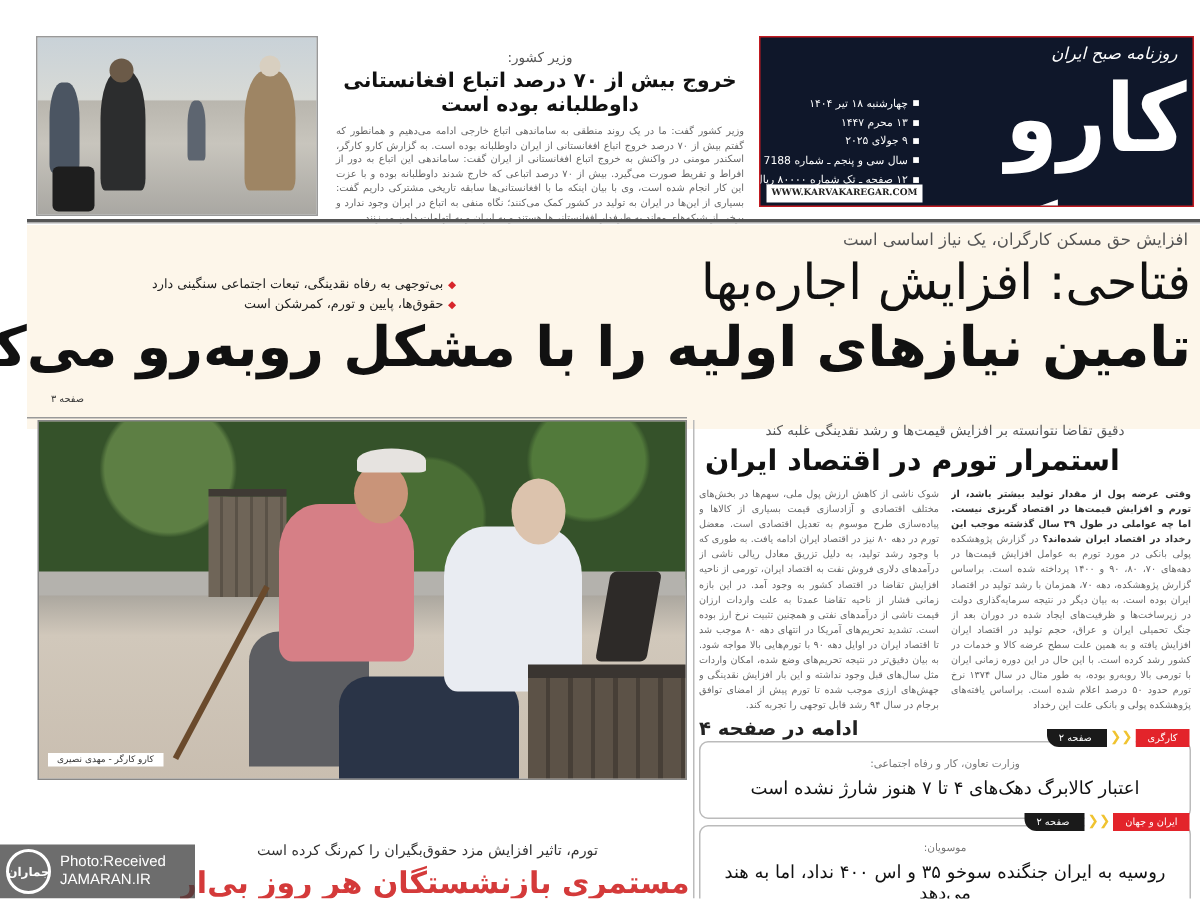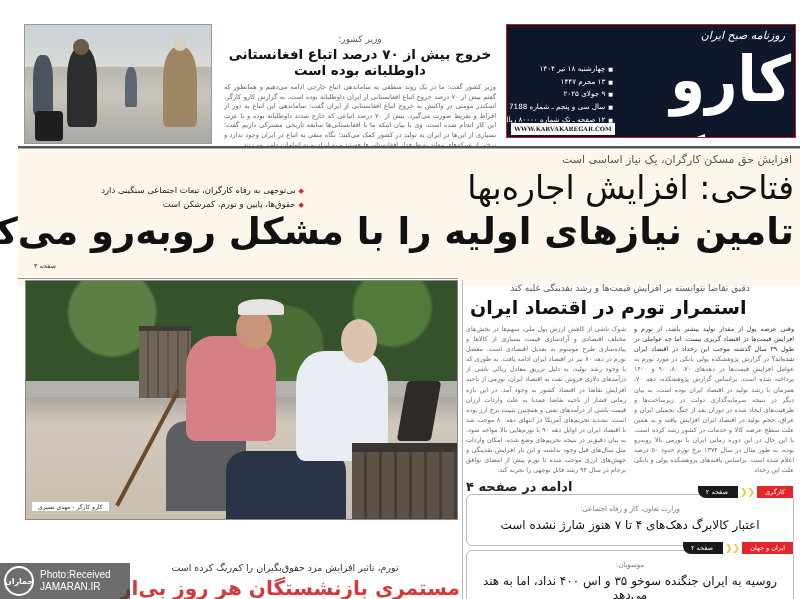--- a/index.html
+++ b/index.html
@@ -118,21 +118,21 @@
     background: rgba(60,60,60,0.75); display: flex; align-items: center;
   }
   .wm-logo { width: 30px; height: 30px; border-radius: 50%; border: 2px solid #fff; margin-left: 4px; display: flex; align-items: center; justify-content: center; color: #fff; font-size: 8px; font-weight: bold; }
   .wm-text { margin-left: 6px; color: #fff; font-size: 10px; line-height: 12px; font-family: "Liberation Sans", sans-serif; }
 
   
   .art-kicker { position: absolute; left: 470px; top: 283px; width: 320px; text-align: center; direction: rtl; font-size: 9px; color: #555; }
   .art-headline { position: absolute; left: 470px; top: 296px; width: 320px; text-align: left; direction: rtl; font-size: 19px; font-weight: bold; color: #111; }
   .art-cols { position: absolute; left: 466px; top: 324px; width: 328px; height: 155px; display: flex; flex-direction: row-reverse; gap: 8px; }
   .art-col { flex: 1; direction: rtl; text-align: justify; font-size: 6.4px; line-height: 10.1px; color: #666; overflow: hidden; }
-  .art-col .lead { font-weight: normal; color: #333; }
+  .art-col .lead { font-weight: bold; color: #333; }
   .art-more { position: absolute; left: 466px; top: 479px; direction: rtl; font-size: 13px; font-weight: bold; color: #222; }
 
   
   .teaser { position: absolute; left: 466px; width: 328px; height: 52px; border: 1px solid #bbb; border-radius: 6px; background: #fff; direction: rtl; }
   .teaser .tag { position: absolute; right: 0; top: -9px; height: 12px; display: flex; flex-direction: row; direction: rtl; }
   .teaser .tag .sec { background: #e3242b; color: #fff; font-size: 6.5px; padding: 0 8px; line-height: 12px; }
   .teaser .tag .chev { color: #f0c330; font-size: 9px; line-height: 12px; font-weight: bold; background: #fff; padding: 0 2px; }
   .teaser .tag .pg { background: #1a1a1a; color: #fff; font-size: 6.5px; padding: 0 10px 0 8px; line-height: 12px; border-radius: 0 0 0 8px; }
   .teaser .t-kicker { position: absolute; left: 0; right: 0; top: 10px; text-align: center; font-size: 7px; color: #777; }
   .teaser .t-head { position: absolute; left: 0; right: 0; top: 23px; text-align: center; font-size: 12px; color: #111; }
@@ -175,21 +175,21 @@
     <div class="mast-url">WWW.KARVAKAREGAR.COM</div>
   </div>
 
   <div class="rule-top"></div>
 
   <div class="lead-band">
     <div class="lead-kicker">افزایش حق مسکن کارگران، یک نیاز اساسی است</div>
     <div class="lead-h1">فتاحی: افزایش اجاره‌بها</div>
     <div class="lead-h2">تامین نیازهای اولیه را با مشکل روبه‌رو می‌کند</div>
     <div class="lead-bullets">
-      <div class="b">بی‌توجهی به رفاه کارگران، تبعات اجتماعی سنگینی دارد</div>
+      <div class="b">بی‌توجهی به رفاه نقدینگی، تبعات اجتماعی سنگینی دارد</div>
       <div class="b">حقوق‌ها، پایین و تورم، کمرشکن است</div>
     </div>
     <div class="lead-page">صفحه ۳</div>
   </div>
 
   <div class="rule-mid"></div>
   <div class="vline"></div>
 
   <div class="main-photo">
     <div class="hedge"></div>

